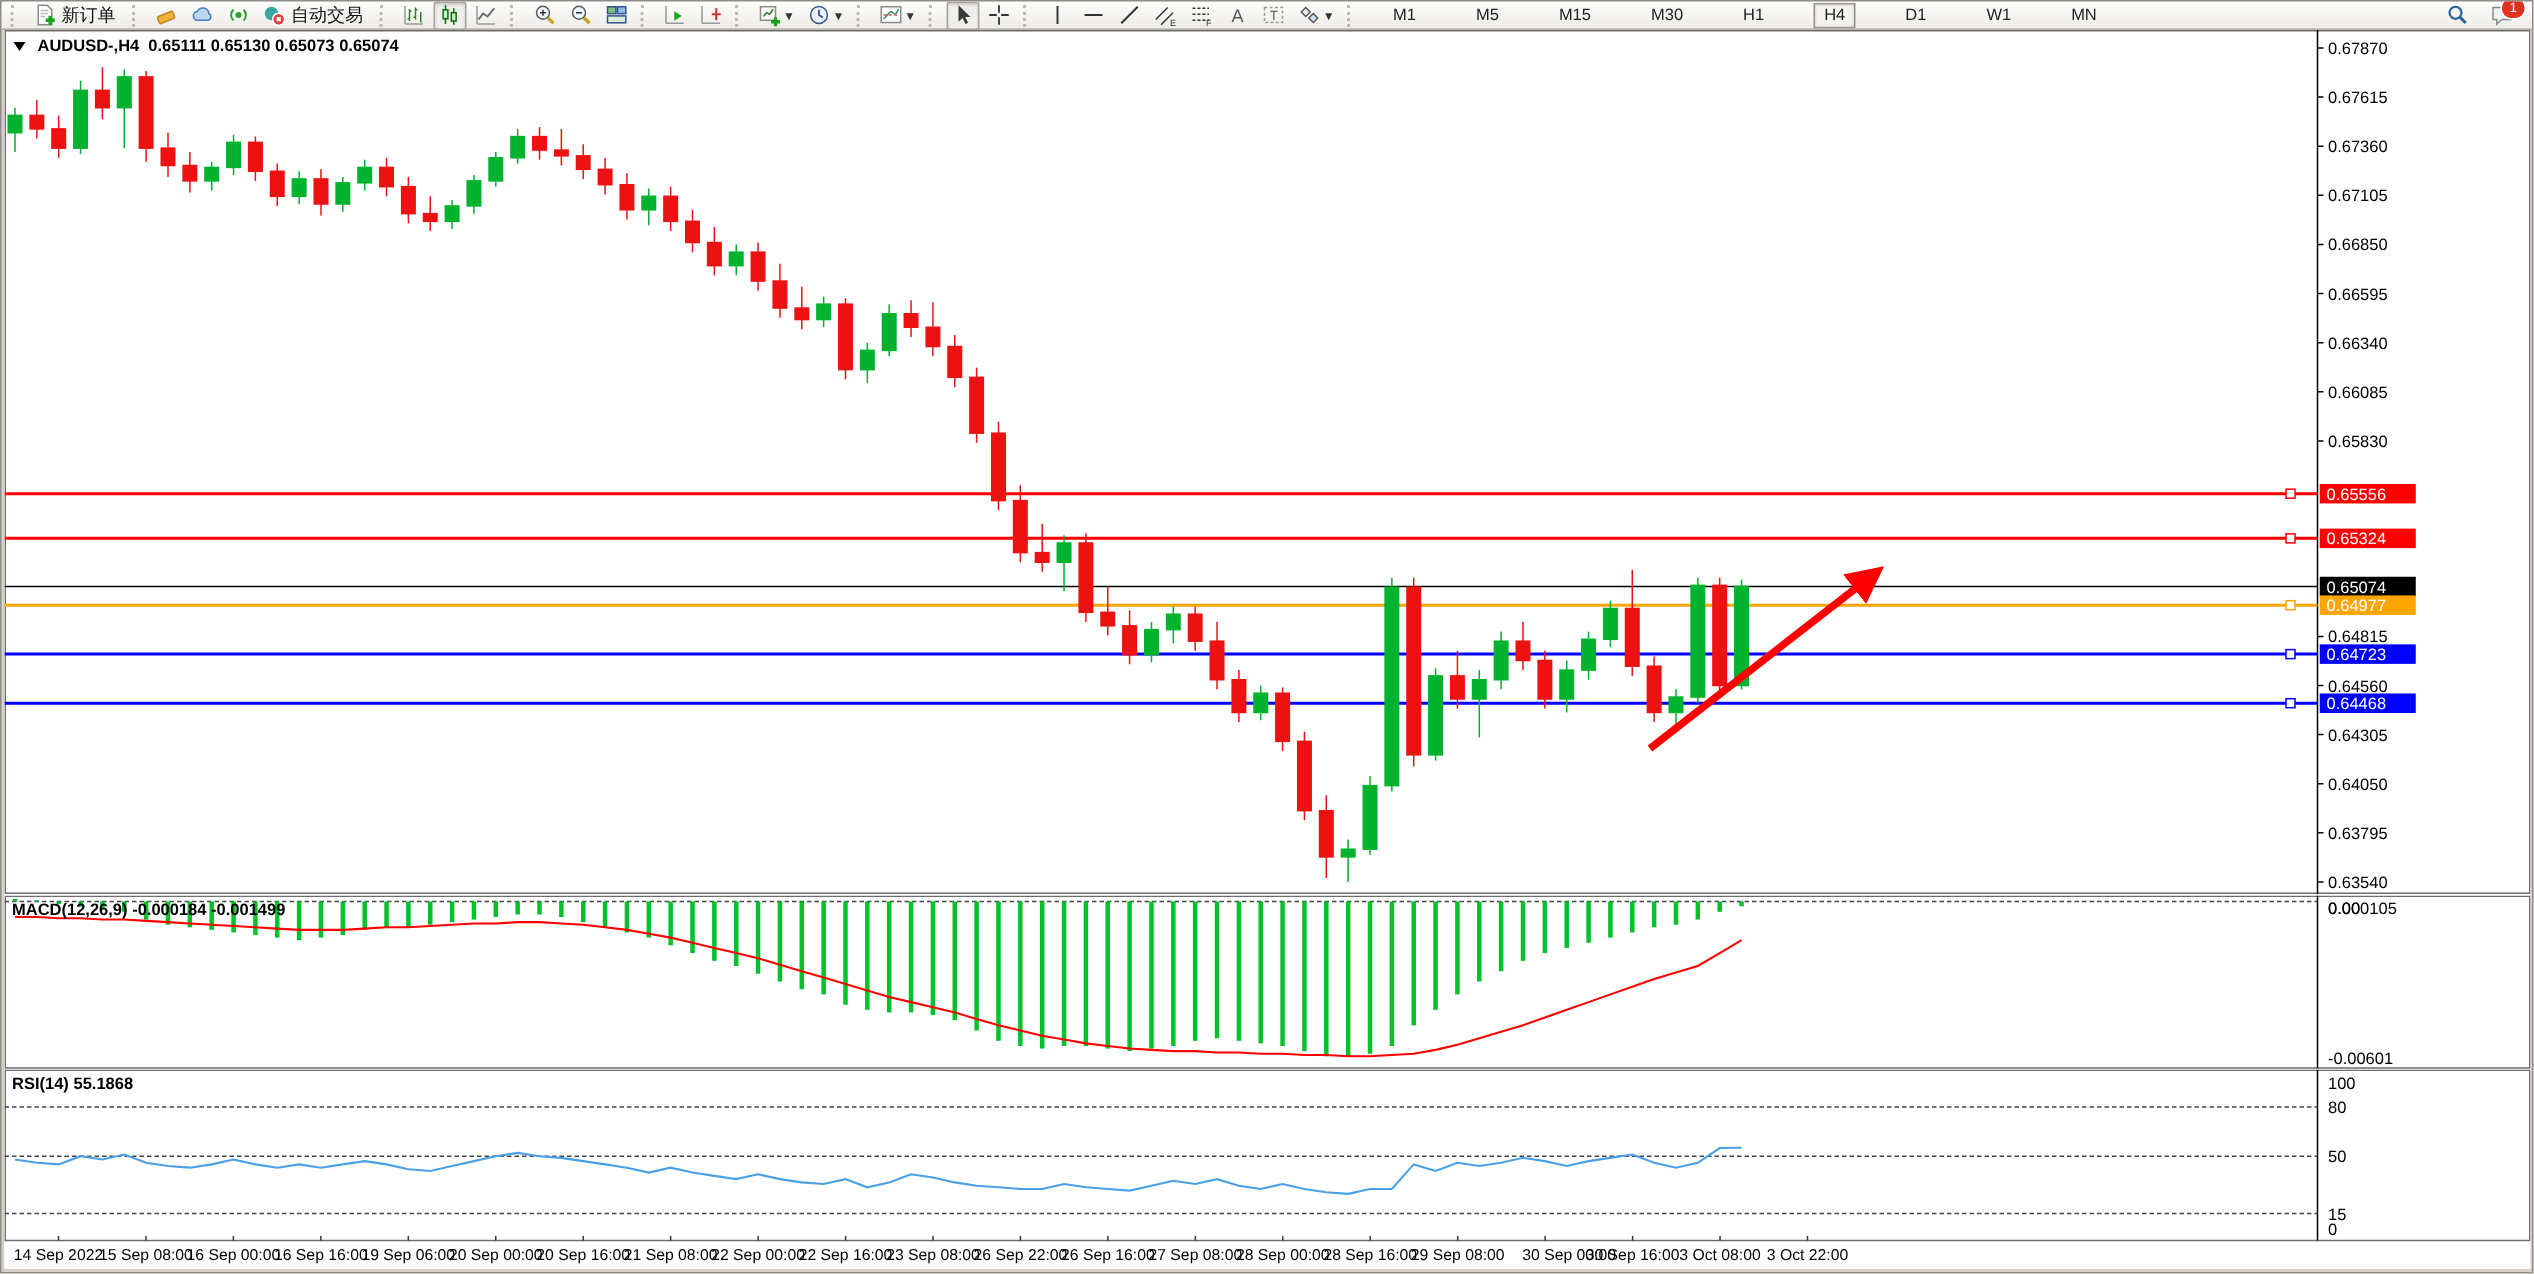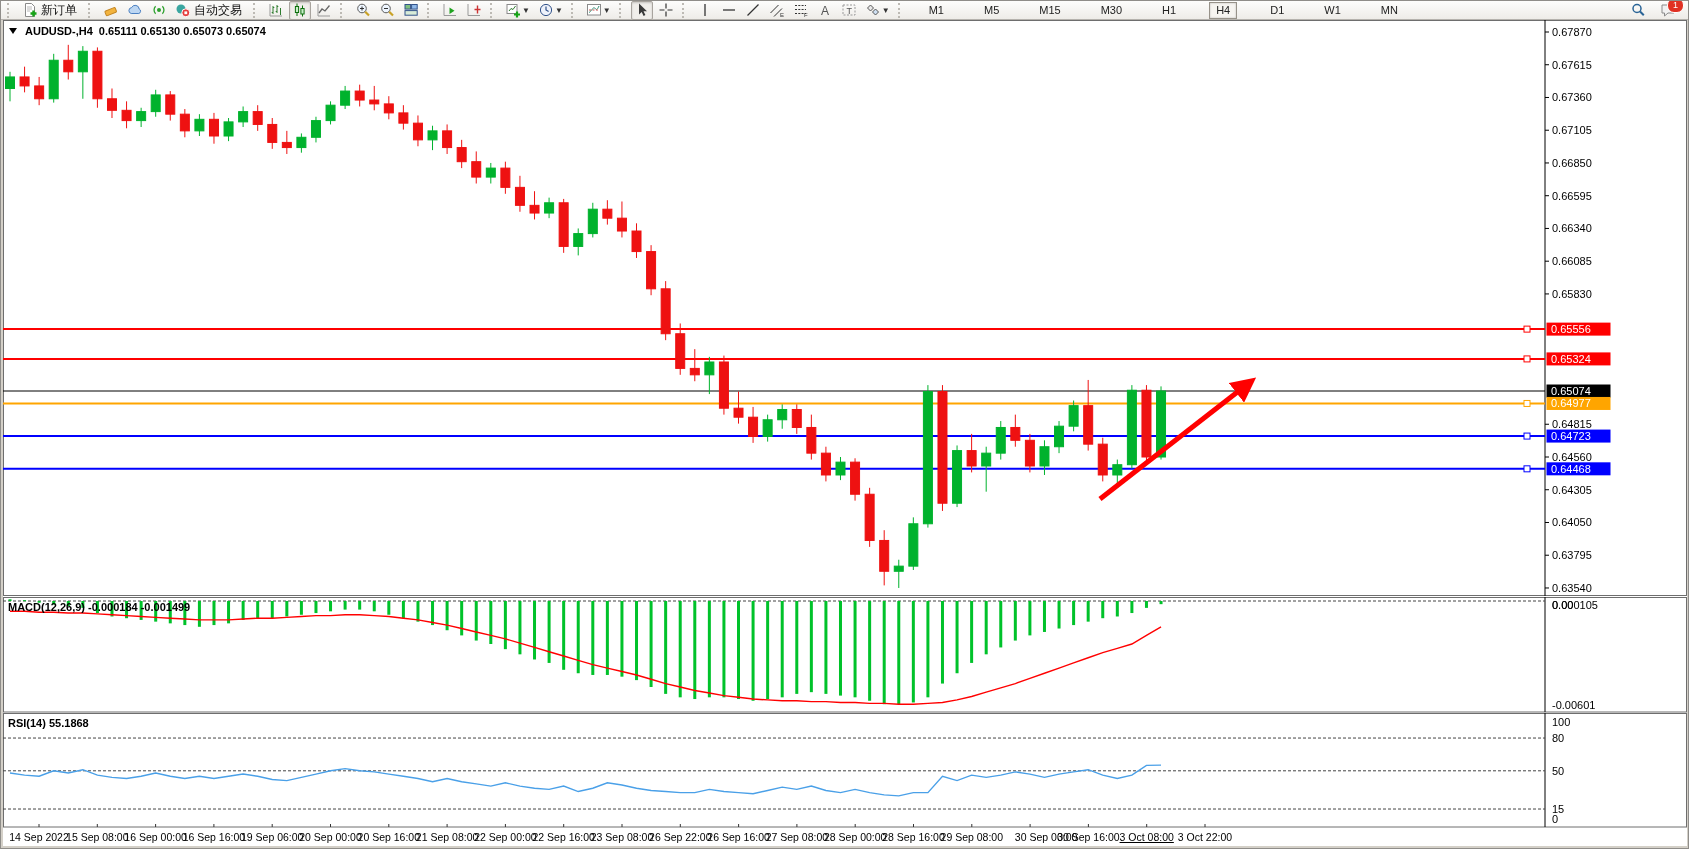--- a/index.html
+++ b/index.html
@@ -630,17 +630,17 @@
         <span style="left: 560.7px;">22 Sep 16:00</span>
         <span style="left: 619px;">23 Sep 08:00</span>
         <span style="left: 677.3px;">26 Sep 22:00</span>
         <span style="left: 735.6px;">26 Sep 16:00</span>
         <span style="left: 793.9px;">27 Sep 08:00</span>
         <span style="left: 852.2px;">28 Sep 00:00</span>
         <span style="left: 910.5px;">28 Sep 16:00</span>
         <span style="left: 968.8px; text-align: right;">29 Sep 08:00</span>
         <span style="left: 1027.1px; padding-left: 32px;">30 Sep 00:00</span>
         <span style="left: 1085.4px;">30 Sep 16:00</span>
-        <span style="left: 1143.7px; text-decoration: underline;">3 Oct 08:00</span>
+        <span style="left: 1143.7px;">3 Oct 08:00</span>
         <span style="left: 1202px;">3 Oct 22:00</span>
       </div>
   </div>
 </div>
 
 </body></html>

